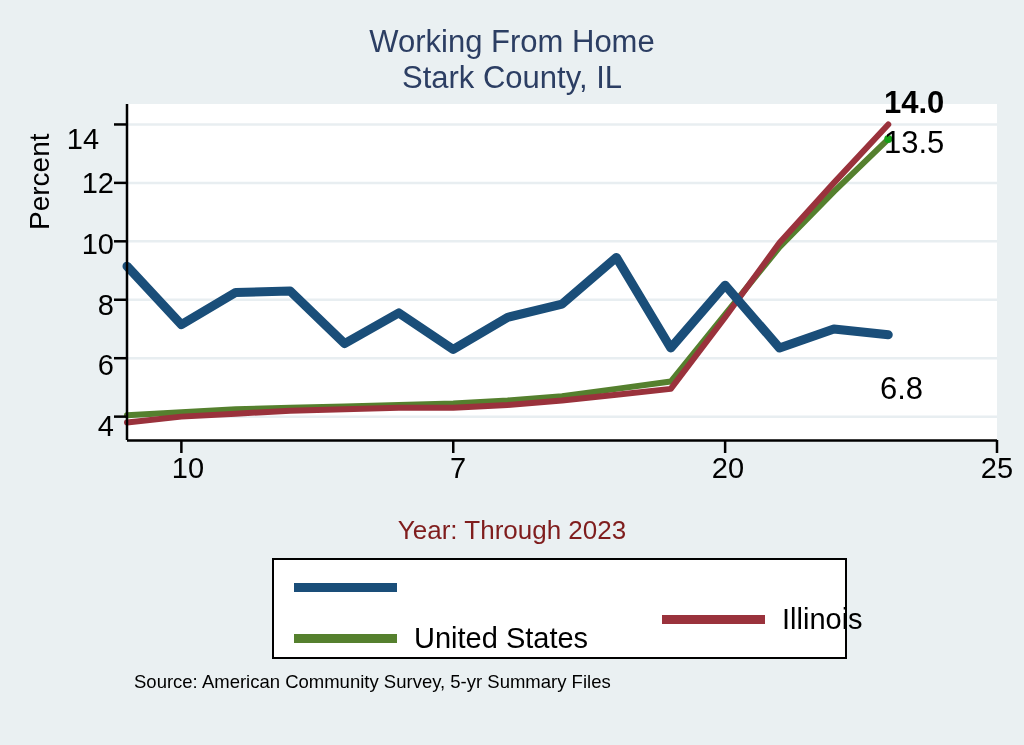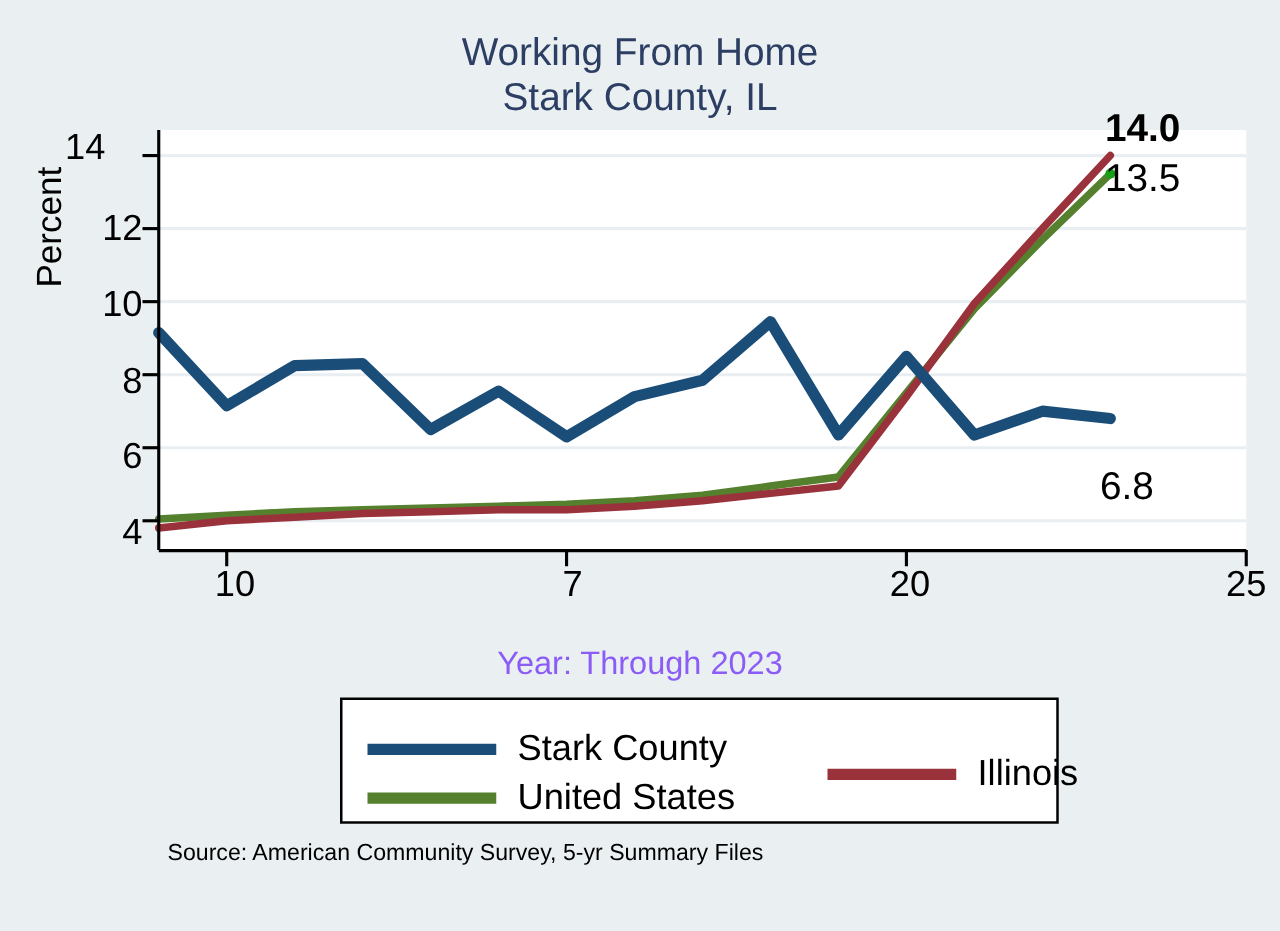--- a/index.html
+++ b/index.html
@@ -52,21 +52,21 @@
     color: #000;
     font-size: 29px;
     white-space: nowrap;
   }
   .axis-xlabel {
     position: absolute;
     left: 0;
     right: 0;
     top: 515px;
     text-align: center;
-    color: #8b5cf6;
+    color: #7f1d1d;
     font-size: 26px;
   }
   .endpoint-label {
     position: absolute;
     color: #000;
     font-size: 31px;
     white-space: nowrap;
   }
   #legend-box {
     position: absolute;
@@ -140,42 +140,41 @@
         <line x1="114" x2="127" y1="124.45217391304345" y2="124.45217391304345" stroke="#000" stroke-width="2.5"></line>
         <line y1="440" y2="453" x1="181.375" x2="181.375" stroke="#000" stroke-width="2.5"></line>
         <line y1="440" y2="453" x1="453.25" x2="453.25" stroke="#000" stroke-width="2.5"></line>
         <line y1="440" y2="453" x1="725.125" x2="725.125" stroke="#000" stroke-width="2.5"></line>
         <line y1="440" y2="453" x1="997" x2="997" stroke="#000" stroke-width="2.5"></line>
       </g>
   </svg>
 
   <div class="axis-ylabel">Percent</div>
 
-  <div class="tick-label" style="left:52px; top:102px; width:62px; text-align:left;">14</div>
+  <div class="tick-label" style="left:52px; top:123px; width:62px; text-align:center;">14</div>
   <div class="tick-label" style="left:52px; top:167px; width:62px; text-align:right;">12</div>
   <div class="tick-label" style="left:52px; top:228px; width:62px; text-align:right;">10</div>
   <div class="tick-label" style="left:52px; top:289px; width:62px; text-align:right;">8</div>
   <div class="tick-label" style="left:52px; top:349px; width:62px; text-align:right;">6</div>
   <div class="tick-label" style="left:52px; top:410px; width:62px; text-align:right;">4</div>
 
   <div class="tick-label" style="left:158px; top:452px; width:60px; text-align:center;">10</div>
   <div class="tick-label" style="left:428px; top:452px; width:60px; text-align:center;">7</div>
   <div class="tick-label" style="left:698px; top:452px; width:60px; text-align:center;">20</div>
   <div class="tick-label" style="left:967px; top:452px; width:60px; text-align:center;">25</div>
 
   <div class="axis-xlabel">Year: Through 2023</div>
 
   <div class="endpoint-label" style="left:884px; top:85px;font-weight:bold;">14.0</div>
   <div class="endpoint-label" style="left:884px; top:125px;">13.5</div>
   <div class="endpoint-label" style="left:880px; top:340px;margin-top:31px;">6.8</div>
 
   <div id="legend-box">
     <div class="legend-row" style="left:20px; top:23px;">
       <span class="legend-swatch" style="background:#1a4e79;"></span>
-      <span class="legend-text">Stark County</span>
     </div>
     <div class="legend-row" style="left:20px; top:62px;">
       <span class="legend-swatch" style="background:#55802e;"></span>
       <span class="legend-text">United States</span>
     </div>
     <div class="legend-row" style="left:388px; top:23px;margin-top:20px;">
       <span class="legend-swatch" style="background:#9a323c;"></span>
       <span class="legend-text">Illinois</span>
     </div>
   </div>

